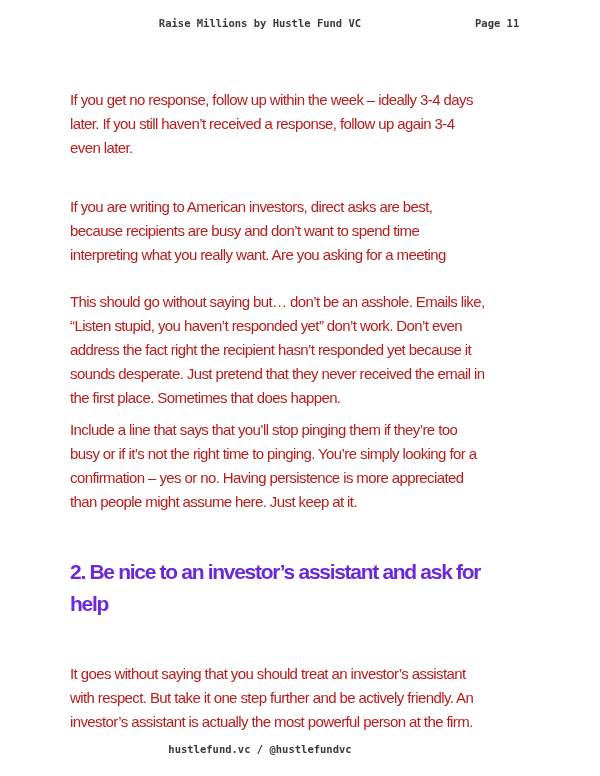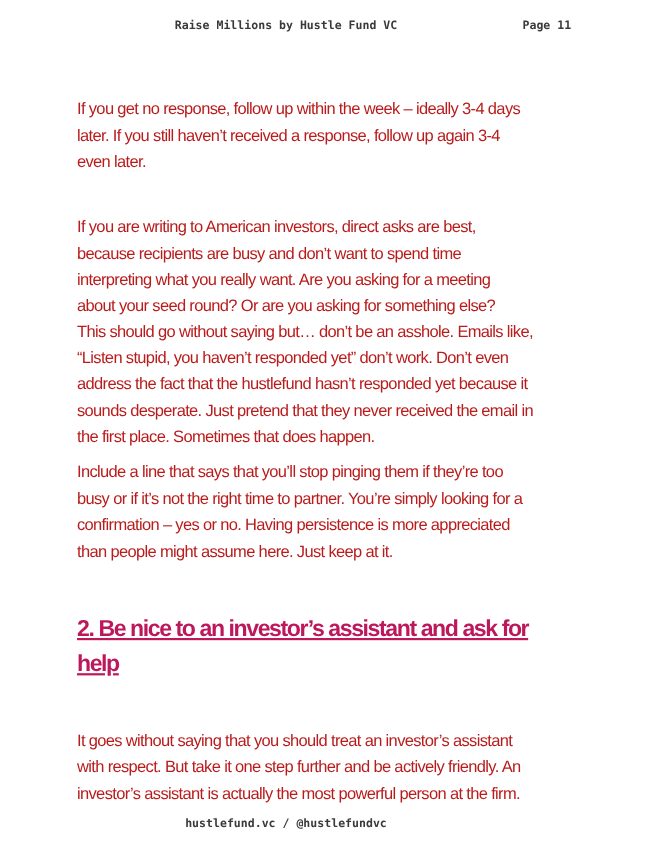--- a/index.html
+++ b/index.html
@@ -45,23 +45,22 @@
     letter-spacing: -0.6px;
     line-height: 24px;
     color: #b91c1c;
     white-space: nowrap;
   }
   .heading-line {
     font-size: 21px;
     font-weight: 700;
     letter-spacing: -1.3px;
     line-height: 32px;
-    color: #be185d;
+    color: #6d28d9;
     white-space: nowrap;
-    text-decoration: underline;
   }
   .footer {
     position: absolute;
     top: 742px;
     left: 0;
     right: 0;
     text-align: center;
   }
   .p1 { top: 88px; }
   .p2 { top: 179px; margin-top: 16px; }
@@ -81,34 +80,33 @@
   <div class="body-block p1">
     <div class="body-line">If you get no response, follow up within the week – ideally 3-4 days</div>
     <div class="body-line">later. If you still haven’t received a response, follow up again 3-4</div>
     <div class="body-line">even later.</div>
   </div>
 
   <div class="body-block p2">
     <div class="body-line">If you are writing to American investors, direct asks are best,</div>
     <div class="body-line">because recipients are busy and don’t want to spend time</div>
     <div class="body-line">interpreting what you really want. Are you asking for a meeting</div>
-    <div class="body-line">about your seed round? Or are you asking for something else?</div>
   </div>
 
   <div class="body-block p3">
     <div class="body-line">This should go without saying but… don’t be an asshole. Emails like,</div>
     <div class="body-line">“Listen stupid, you haven’t responded yet” don’t work. Don’t even</div>
-    <div class="body-line">address the fact that the hustlefund hasn’t responded yet because it</div>
+    <div class="body-line">address the fact right the recipient hasn’t responded yet because it</div>
     <div class="body-line">sounds desperate. Just pretend that they never received the email in</div>
     <div class="body-line">the first place. Sometimes that does happen.</div>
   </div>
 
   <div class="body-block p4">
     <div class="body-line">Include a line that says that you’ll stop pinging them if they’re too</div>
-    <div class="body-line">busy or if it’s not the right time to partner. You’re simply looking for a</div>
+    <div class="body-line">busy or if it’s not the right time to pinging. You’re simply looking for a</div>
     <div class="body-line">confirmation – yes or no. Having persistence is more appreciated</div>
     <div class="body-line">than people might assume here. Just keep at it.</div>
   </div>
 
   <div class="body-block h2">
     <div class="heading-line">2. Be nice to an investor’s assistant and ask for</div>
     <div class="heading-line">help</div>
   </div>
 
   <div class="body-block p5">

